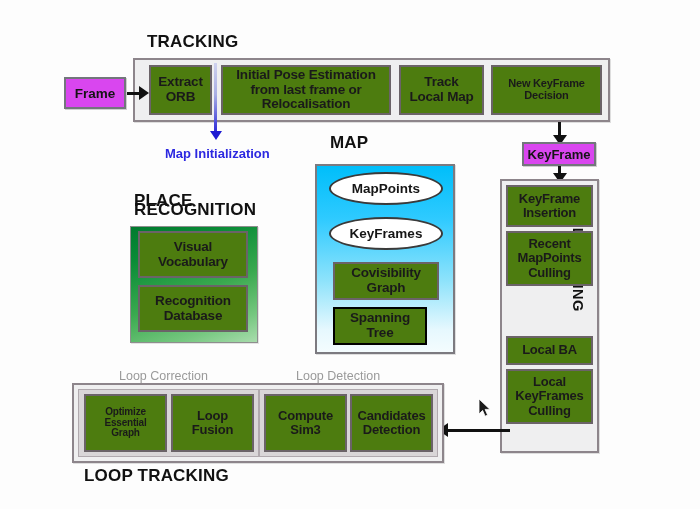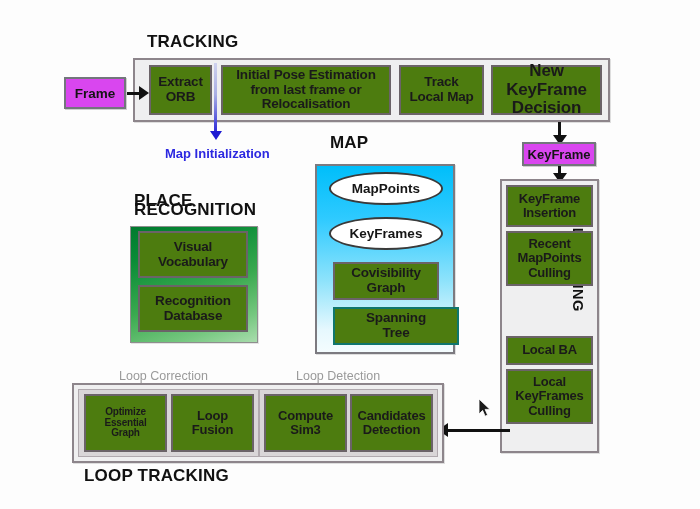--- a/index.html
+++ b/index.html
@@ -182,41 +182,41 @@
   <div class="hline" style="left:127px; top:92px; width:14px;"></div>
   <div class="arrow-r" style="left:139px; top:86px;"></div>
 
   <div class="box" style="left:149px; top:65px; width:63px; height:50px; font-size:13.5px; white-space:pre-line;">Extract
 ORB</div>
   <div class="box" style="left:221px; top:65px; width:170px; height:50px; font-size:13.5px; white-space:pre-line;">Initial Pose Estimation
 from last frame or
 Relocalisation</div>
   <div class="box" style="left:399px; top:65px; width:85px; height:50px; font-size:13.5px; white-space:pre-line;">Track
 Local Map</div>
-  <div class="box" style="left:491px; top:65px; width:111px; height:50px; font-size:17px; white-space:pre-line;">New KeyFrame
+  <div class="box" style="left:491px; top:65px; width:111px; height:50px; font-size:11px; white-space:pre-line;">New KeyFrame
 Decision</div>
 
   <div class="vline-blue" style="left:214px; top:63px; height:70px;"></div>
   <div class="arrow-d-blue" style="left:210px; top:131px;"></div>
   <div class="init-label" style="left:165px; top:146px; font-size:13px;">Map Initialization</div>
 
   <div class="vline" style="left:558px; top:122px; height:20px;"></div>
   <div class="arrow-d" style="left:553px; top:135px;"></div>
   <div class="chip" style="left:522px; top:142px; width:74px; height:24px; font-size:13px;">KeyFrame</div>
   <div class="vline" style="left:558px; top:166px; height:12px;"></div>
   <div class="arrow-d" style="left:553px; top:173px;"></div>
 
   <div class="grouphdr" style="left:330px; top:133px; font-size:17px;">MAP</div>
   <div class="shell" id="map-shell"></div>
 
   <div class="ellipse" style="left:329px; top:172px; width:114px; height:33px; font-size:13.5px;">MapPoints</div>
   <div class="ellipse" style="left:329px; top:217px; width:114px; height:33px; font-size:13.5px;">KeyFrames</div>
   <div class="box" style="left:333px; top:262px; width:106px; height:38px; font-size:13.5px; white-space:pre-line; border:2px solid #6b6368;">Covisibility
 Graph</div>
-  <div class="box" style="left:333px; top:307px; width:126px; height:38px; font-size:13.5px; white-space:pre-line; border:2px solid #0f766e;">Spanning
+  <div class="box" style="left:333px; top:307px; width:94px; height:38px; font-size:13.5px; white-space:pre-line; border:2px solid #000000;">Spanning
 Tree</div>
 
   <div class="grouphdr" style="left:134px; top:191px; font-size:17px;">PLACE</div>
   <div class="grouphdr" style="left:134px; top:200px; font-size:17px;">RECOGNITION</div>
 
   <div class="shell" id="place-shell"></div>
   <div class="box" style="left:138px; top:231px; width:110px; height:47px; font-size:13.5px; white-space:pre-line;">Visual
 Vocabulary</div>
   <div class="box" style="left:138px; top:285px; width:110px; height:47px; font-size:13.5px; white-space:pre-line;">Recognition
 Database</div>

